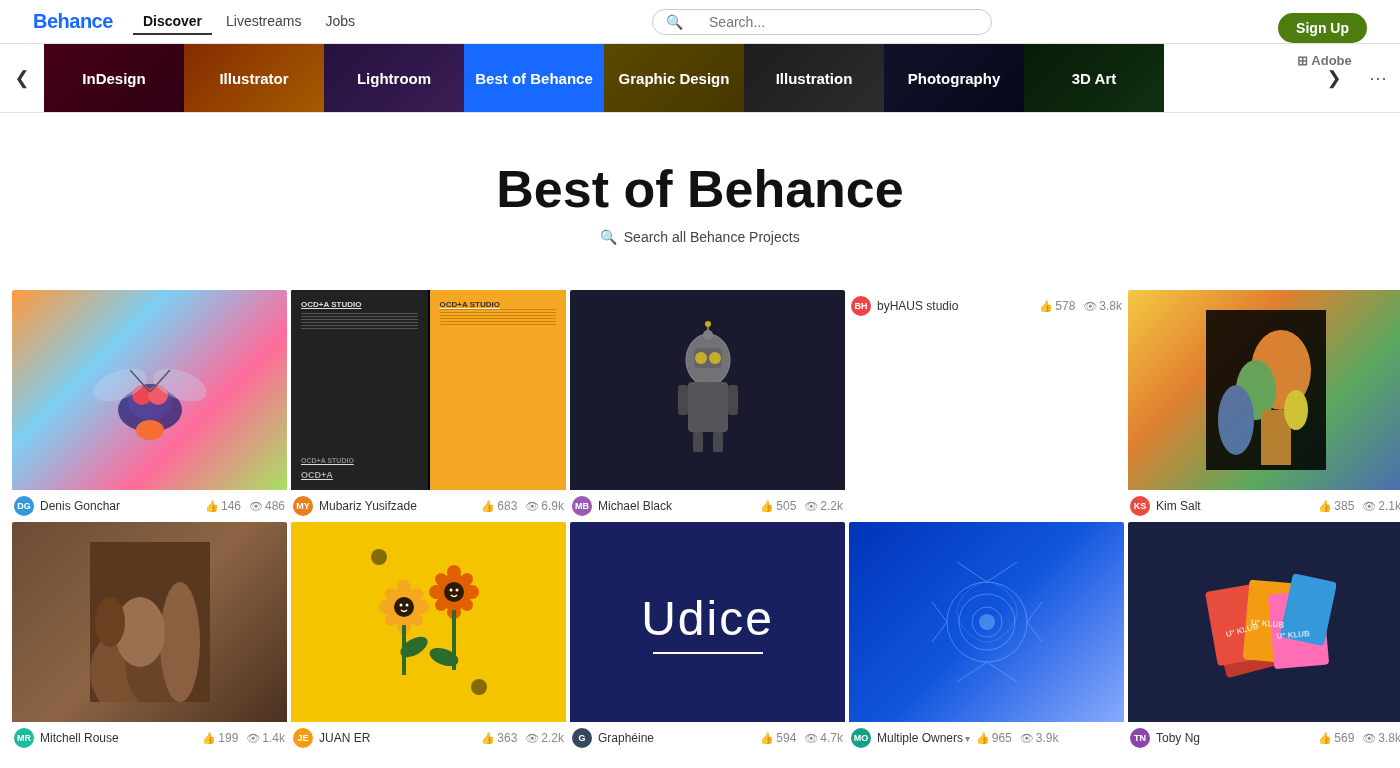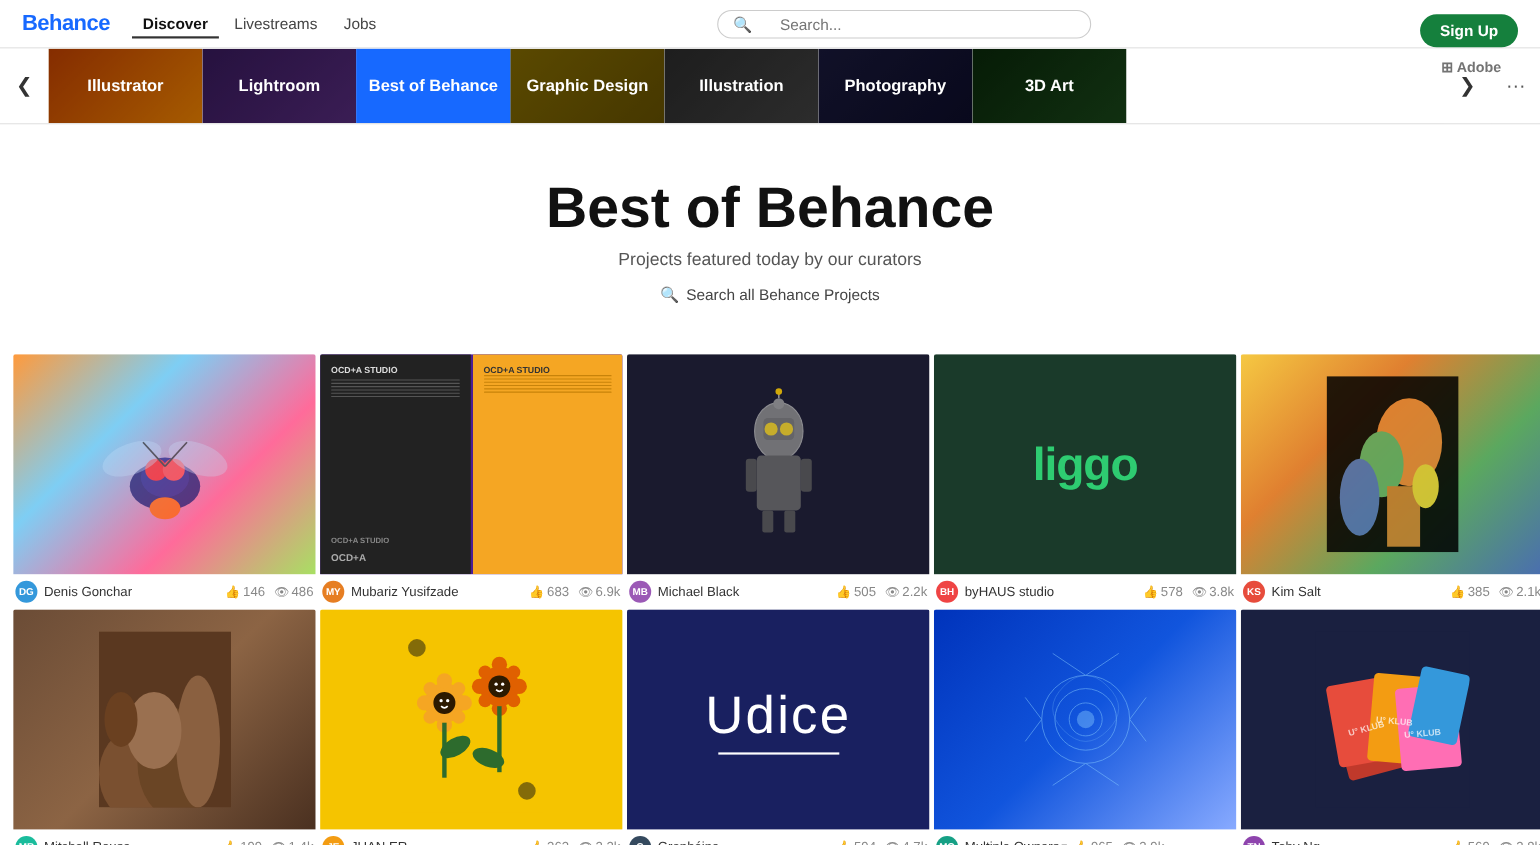--- a/index.html
+++ b/index.html
@@ -2,21 +2,21 @@
 <html><head>
   <meta charset="utf-8">
   <style>
     * { box-sizing: border-box; margin: 0; padding: 0; }
     body { font-family: -apple-system, BlinkMacSystemFont, 'Segoe UI', Arial, sans-serif; background: #fff; color: #333; }
 
     
     .header {
       display: flex;
       align-items: center;
-      padding: 0 20px;
+      padding: 0 33px;
       height: 44px;
       border-bottom: 1px solid #e0e0e0;
       position: relative;
       z-index: 10;
     }
     .logo {
       font-size: 20px;
       font-weight: 700;
       color: #1769ff;
       margin-right: 20px;
@@ -75,21 +75,21 @@
     }
     .btn-login {
       background: transparent;
       border: none;
       font-size: 14px;
       color: #333;
       cursor: pointer;
       padding: 6px 10px;
     }
     .btn-signup {
-      background: #15803d;
+      background: #4d7c0f;
       color: #fff;
       border: none;
       border-radius: 20px;
       padding: 7px 18px;
       font-size: 14px;
       font-weight: 600;
       cursor: pointer;
     }
     .adobe-logo {
       font-size: 13px;
@@ -260,21 +260,21 @@
     }
     .stat {
       display: flex;
       align-items: center;
       gap: 2px;
     }
     .stat-icon { font-size: 11px; }
 
     
     .thumb-fly { background: linear-gradient(135deg, #ff9a3c, #7ecef4, #ff6b9a, #a8e063); }
-    .thumb-ocd { background: #4c1d95; }
+    .thumb-ocd { background: #000000; text-decoration: underline; }
     .thumb-robot { background: #1a1a2e; }
     .thumb-ligoo { background: #1a3a2a; }
     .thumb-illustration { background: linear-gradient(135deg, #f5c842, #e08030, #5ba85f, #4a6eb0); }
     .thumb-rocks { background: linear-gradient(135deg, #6b4c36, #8c6444, #4a3020); }
     .thumb-sunflowers { background: linear-gradient(135deg, #f5c400, #e06000, #2d6b2d, #111); }
     .thumb-udice { background: #192060; }
     .thumb-blue { background: linear-gradient(135deg, #4488ff, #0044cc, #88ccff); }
     .thumb-klub { background: linear-gradient(135deg, #ff6b9a, #f5c842, #4a6eb0, #c0392b); }
 
     
@@ -412,20 +412,24 @@
     <button class="btn-login">Log In</button>
     <button class="btn-signup">Sign Up</button>
     <span class="adobe-logo">⊞ <span>Adobe</span></span>
   </div>
 </header>
 
 <nav class="cat-nav">
   <button class="cat-nav-arrow">❮</button>
   <div class="cat-nav-inner">
 
+    <div class="cat-item cat-indesign">
+      <div class="cat-item-bg cat-indesign-inner"></div>
+      <span class="cat-item-label">InDesign</span>
+    </div>
     <div class="cat-item cat-illustrator">
       <div class="cat-item-bg cat-illustrator-inner"></div>
       <span class="cat-item-label">Illustrator</span>
     </div>
     <div class="cat-item cat-lightroom">
       <div class="cat-item-bg cat-lightroom-inner"></div>
       <span class="cat-item-label">Lightroom</span>
     </div>
     <div class="cat-item cat-best" style="background:#1769ff;">
       <span class="cat-item-label">Best of Behance</span>
@@ -446,21 +450,20 @@
       <div class="cat-item-bg cat-3dart-inner"></div>
       <span class="cat-item-label">3D Art</span>
     </div>
   </div>
   <button class="cat-nav-arrow">❯</button>
   <button class="cat-more">···</button>
 </nav>
 
 <section class="hero">
   <h1 class="hero-title">Best of Behance</h1>
-  <p class="hero-subtitle">Projects featured today by our curators</p>
   <a class="hero-search-link">
     <span>🔍</span>
     <span>Search all Behance Projects</span>
   </a>
 </section>
 
 <div class="gallery">
 
   <div class="gallery-item">
     <div class="gallery-thumb-div thumb-fly">
@@ -564,23 +567,20 @@
           </span>
         <span class="stat">
             <span class="stat-icon">👁</span>
             <span>2.2k</span>
           </span>
       </div>
     </div>
   </div>
 
   <div class="gallery-item">
-    <div class="gallery-thumb-div thumb-ligoo" style="background:#1a3a2a;">
-      <span class="ligoo-text">liggo</span>
-    </div>
     <div class="gallery-meta">
       <div class="gallery-avatar av-4">BH</div>
       <span class="gallery-author">byHAUS studio</span>
       <div class="gallery-stats">
         <span class="stat">
             <span class="stat-icon">👍</span>
             <span>578</span>
           </span>
         <span class="stat">
             <span class="stat-icon">👁</span>

